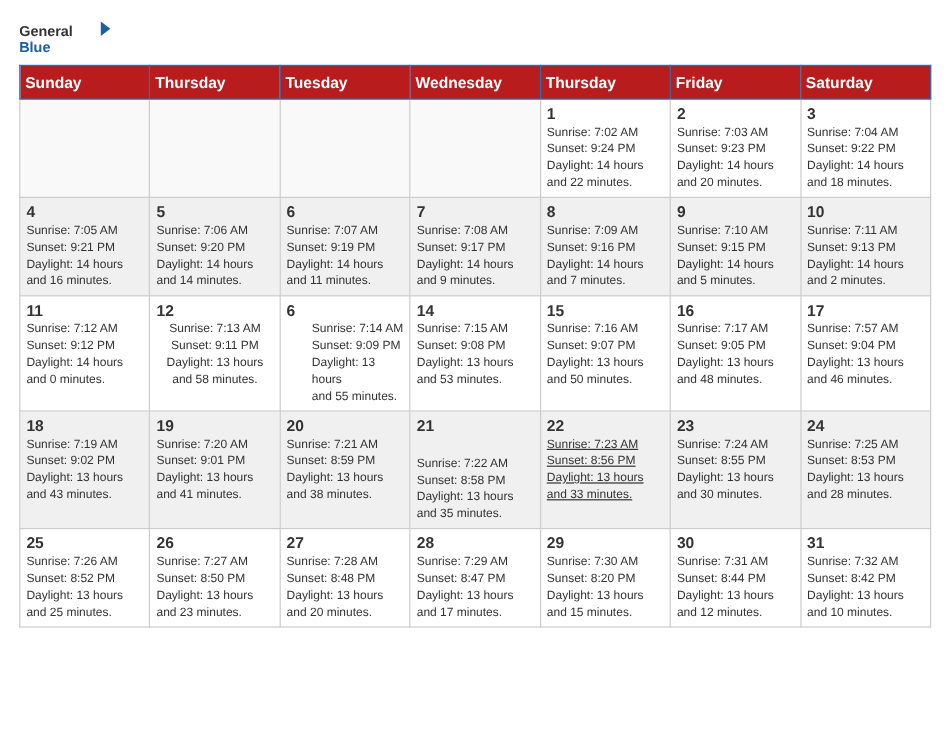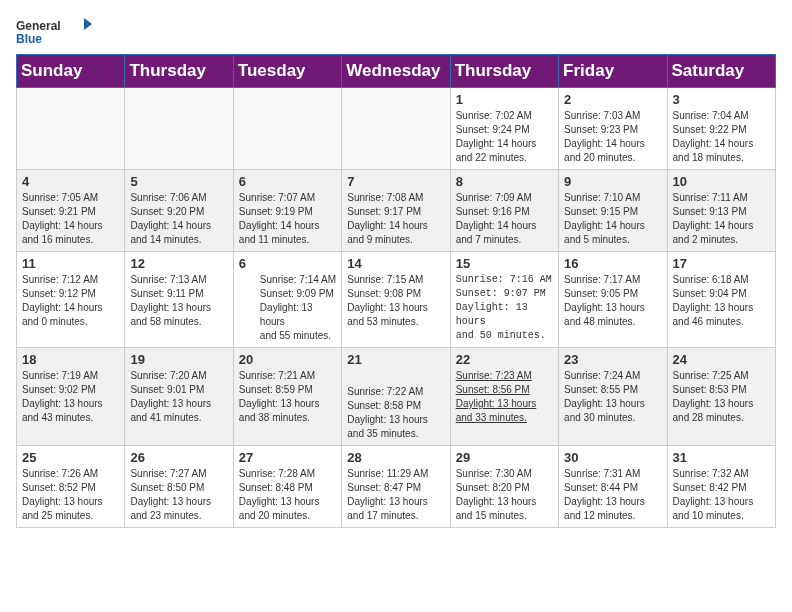--- a/index.html
+++ b/index.html
@@ -32,23 +32,23 @@
     .location {
       font-size: 16px;
       color: #333;
     }
     .calendar {
       width: 100%;
       border-collapse: collapse;
       border: 1px solid #ccc;
     }
     .calendar th {
-      background-color: #701a75;
+      background-color: #b91c1c;
       color: #fff;
-      font-size: 17px;
+      font-size: 13px;
       font-weight: bold;
       padding: 6px 4px;
       text-align: left;
       border: 1px solid #2d6db5;
     }
     .calendar td {
       vertical-align: top;
       border: 1px solid #ccc;
       padding: 4px 5px;
       font-size: 10px;
@@ -181,56 +181,56 @@
       <tr>
         <td>
           <span class="day-num">11</span>
           <div style="white-space: pre-line; line-height: 1.4;">Sunrise: 7:12 AM
 Sunset: 9:12 PM
 Daylight: 14 hours
 and 0 minutes.</div>
         </td>
         <td>
           <span class="day-num">12</span>
-          <div style="white-space: pre-line; line-height: 1.4;">Sunrise: 7:13 AM
+          <div style="white-space: pre-line; line-height: 1.4; text-align: center;">Sunrise: 7:13 AM
 Sunset: 9:11 PM
 Daylight: 13 hours
 and 58 minutes.</div>
         </td>
         <td>
           <span class="day-num">6</span>
           <div style="white-space: pre-line; line-height: 1.4; margin-left: 21px;">Sunrise: 7:14 AM
 Sunset: 9:09 PM
 Daylight: 13 hours
 and 55 minutes.</div>
         </td>
         <td>
           <span class="day-num">14</span>
           <div style="white-space: pre-line; line-height: 1.4;">Sunrise: 7:15 AM
 Sunset: 9:08 PM
 Daylight: 13 hours
 and 53 minutes.</div>
         </td>
         <td>
           <span class="day-num">15</span>
-          <div style="white-space: pre-line; line-height: 1.4; font-family: Liberation Mono, monospace;">Sunrise: 7:16 AM
+          <div style="white-space: pre-line; line-height: 1.4;">Sunrise: 7:16 AM
 Sunset: 9:07 PM
 Daylight: 13 hours
 and 50 minutes.</div>
         </td>
         <td>
           <span class="day-num">16</span>
           <div style="white-space: pre-line; line-height: 1.4;">Sunrise: 7:17 AM
 Sunset: 9:05 PM
 Daylight: 13 hours
 and 48 minutes.</div>
         </td>
         <td>
           <span class="day-num">17</span>
-          <div style="white-space: pre-line; line-height: 1.4;">Sunrise: 6:18 AM
+          <div style="white-space: pre-line; line-height: 1.4;">Sunrise: 7:57 AM
 Sunset: 9:04 PM
 Daylight: 13 hours
 and 46 minutes.</div>
         </td>
       </tr>
       <tr class="row-shaded">
         <td>
           <span class="day-num">18</span>
           <div style="white-space: pre-line; line-height: 1.4;">Sunrise: 7:19 AM
 Sunset: 9:02 PM
@@ -297,21 +297,21 @@
         </td>
         <td>
           <span class="day-num">27</span>
           <div style="white-space: pre-line; line-height: 1.4;">Sunrise: 7:28 AM
 Sunset: 8:48 PM
 Daylight: 13 hours
 and 20 minutes.</div>
         </td>
         <td>
           <span class="day-num">28</span>
-          <div style="white-space: pre-line; line-height: 1.4;">Sunrise: 11:29 AM
+          <div style="white-space: pre-line; line-height: 1.4;">Sunrise: 7:29 AM
 Sunset: 8:47 PM
 Daylight: 13 hours
 and 17 minutes.</div>
         </td>
         <td>
           <span class="day-num">29</span>
           <div style="white-space: pre-line; line-height: 1.4;">Sunrise: 7:30 AM
 Sunset: 8:20 PM
 Daylight: 13 hours
 and 15 minutes.</div>

